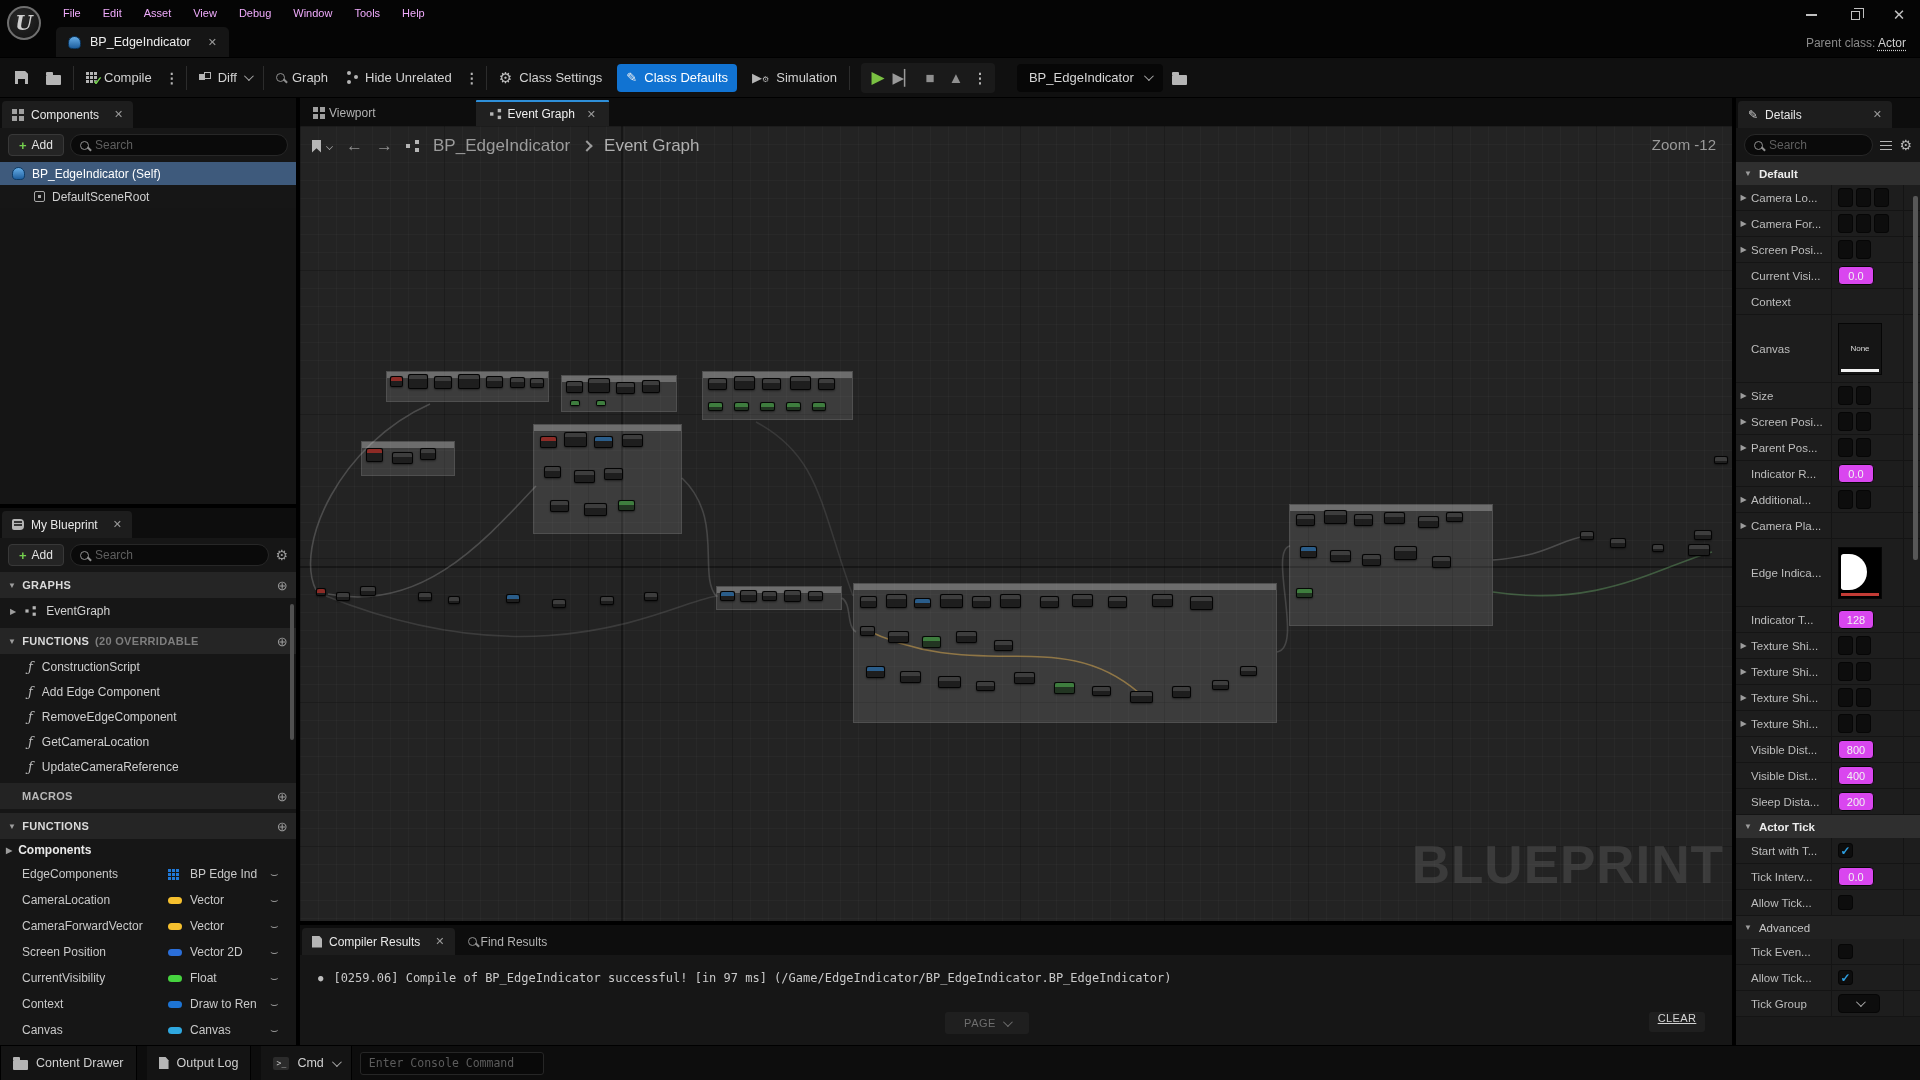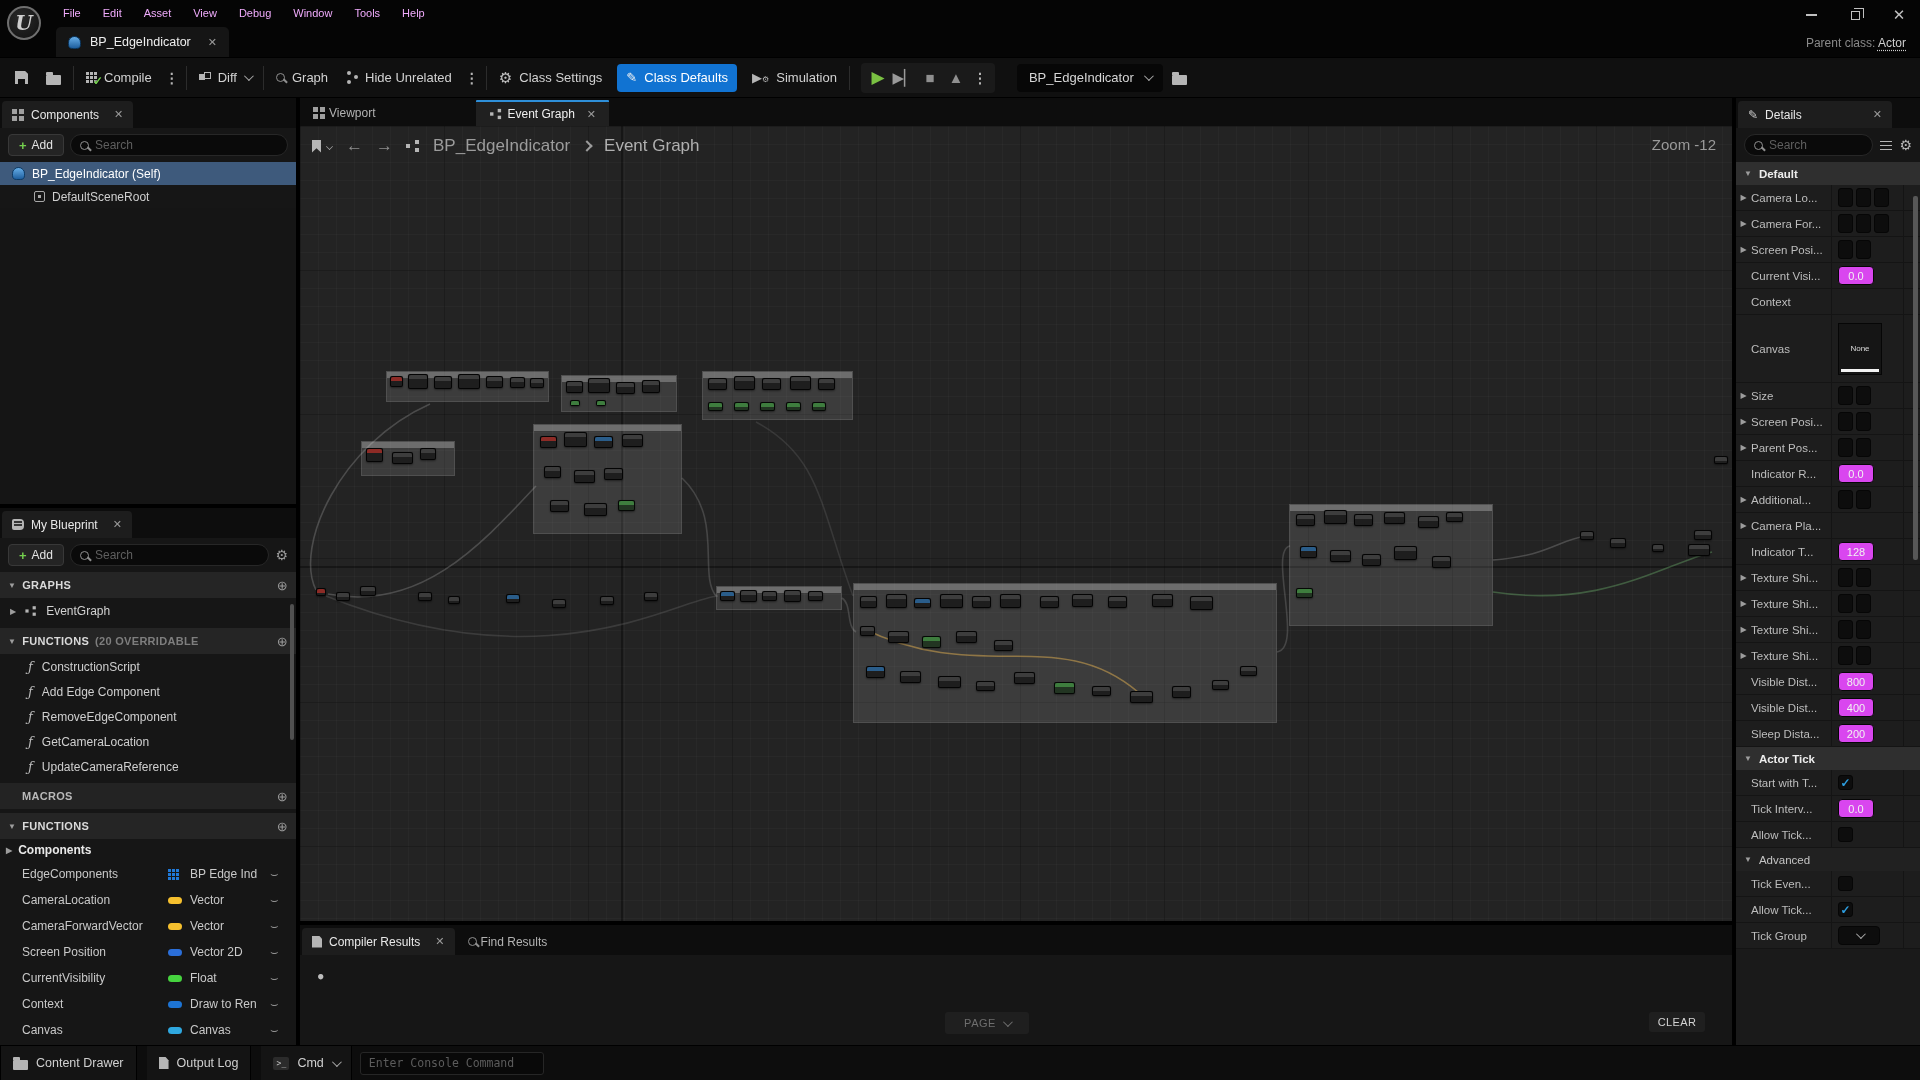--- a/index.html
+++ b/index.html
@@ -166,21 +166,21 @@
   .vthumb.tex::before { content:""; position:absolute; left:2px; top:6px; width:26px; height:36px; background:#fff; border-radius:3px 20px 20px 3px; }
   .vthumb.tex::after { background:#c23b35; }
   .dscroll { position:absolute; right:2px; top:98px; width:5px; height:364px; border-radius:2px; background:#575757; z-index:6; }
 
   
   .compiler { height:120px; background:#161616; display:flex; flex-direction:column; position:relative; flex:none; }
   .log-line { margin:16px 0 0 18px; font-family:"DejaVu Sans Mono", monospace; font-size:12px; color:#c9c9c9; display:flex; gap:10px; align-items:center; }
   .log-line .bullet { font-size:9px; color:#bdbdbd; }
   .page-btn { position:absolute; left:645px; bottom:11px; width:84px; height:22px; background:#1f1f1f; border-radius:3px; color:#6e6e6e; display:flex; align-items:center; justify-content:center; gap:7px; font-size:11px; letter-spacing:.5px; }
   .page-btn .chevD { border-color:#6e6e6e; }
-  .clear-btn { position:absolute; right:27px; bottom:13px; width:56px; height:20px; background:#1f1f1f; border-radius:3px; color:#d3d3d3; display:flex; align-items:center; justify-content:center; font-size:11px; letter-spacing:.4px; }
+  .clear-btn { position:absolute; right:27px; bottom:13px; width:56px; height:20px; background:#1f1f1f; border-radius:3px; color:#d3d3d3; display:flex; justify-content:center; font-size:11px; letter-spacing:.4px;text-decoration:underline; }
 
   
   .statusbar { height:35px; background:#0d0d0d; border-top:1px solid #000; display:flex; align-items:center; flex:none; font-size:12.5px; color:#d0d0d0; }
   .sb-btn { display:flex; align-items:center; gap:8px; padding:0 12px; height:100%; background:#141414; border-right:1px solid #000; }
   .sb-btn:first-child { border-left:1px solid #000; }
   .console-wrap { margin-left:8px; width:184px; height:23px; background:#090909; border:1px solid #262626; border-radius:3px; display:flex; align-items:center; padding:0 8px; }
   .console-wrap input { background:transparent; border:none; outline:none; width:100%; color:#cfcfcf; font-family:"DejaVu Sans Mono", monospace; font-size:11.5px; }
   .console-wrap input::placeholder { color:#5c5c5c; }
   .sb-right { margin-left:auto; display:flex; align-items:center; height:100%; }
   .sb-flat { display:flex; align-items:center; gap:8px; padding:0 12px; height:100%; }
@@ -489,20 +489,21 @@
           <span class="arrow">←</span>
           <span class="arrow">→</span>
           <span class="ico-nodes">
               <i></i>
             </span>
           <span>BP_EdgeIndicator</span>
           <span class="crumb-sep"></span>
           <span class="leaf">Event Graph</span>
         </div>
         <div class="zoomlabel">Zoom -12</div>
+        <div class="watermark">BLUEPRINT</div>
       <div class="gc" style="left: 86px; top: 245px; width: 163px; height: 31px;"></div>
           <div class="gc" style="left: 261px; top: 249px; width: 116px; height: 37px;"></div>
           <div class="gc" style="left: 402px; top: 245px; width: 151px; height: 49px;"></div>
           <div class="gc" style="left: 61px; top: 315px; width: 94px; height: 35px;"></div>
           <div class="gc" style="left: 233px; top: 298px; width: 149px; height: 110px;"></div>
           <div class="gc" style="left: 416px; top: 460px; width: 126px; height: 24px;"></div>
           <div class="gc" style="left: 553px; top: 457px; width: 424px; height: 140px;"></div>
           <div class="gc" style="left: 989px; top: 378px; width: 204px; height: 122px;"></div>
           <div class="gn r" style="left: 90px; top: 250px; width: 13px; height: 11px;"></div>
           <div class="gn d" style="left: 108px; top: 248px; width: 20px; height: 15px;"></div>
@@ -608,20 +609,21 @@
             <span class="t">Compiler Results</span>
             <span class="tab-x">✕</span>
           </div>
           <div class="gtab" style="height:27px;">
             <span class="ico-search"></span>
             <span>Find Results</span>
           </div>
         </div>
         <div class="log-line">
           <span class="bullet">●</span>
+          <span>[0259.06] Compile of BP_EdgeIndicator successful! [in 97 ms] (/Game/EdgeIndicator/BP_EdgeIndicator.BP_EdgeIndicator)</span>
         </div>
         <div class="page-btn">
           <span>PAGE</span>
           <span class="chevD"></span>
         </div>
         <div class="clear-btn">
           <span>CLEAR</span>
         </div>
       </div>
     </div>
@@ -745,20 +747,28 @@
               <div class="vbox"></div>
             </div>
             <div class="extra"></div>
           </div>
           <div class="drow">
             <span class="tri" style="text-align: center;">▶</span>
             <span class="lab">Camera Pla...</span>
             <div class="val"></div>
             <div class="extra"></div>
           </div>
+          <div class="drow tall">
+            <span class="tri" style="text-align: center;"></span>
+            <span class="lab">Edge Indica...</span>
+            <div class="val">
+              <div class="vthumb tex"></div>
+            </div>
+            <div class="extra"></div>
+          </div>
           <div class="drow">
             <span class="tri" style="text-align: center;"></span>
             <span class="lab">Indicator T...</span>
             <div class="val">
               <div class="vnum">128</div>
             </div>
             <div class="extra"></div>
           </div>
           <div class="drow">
             <span class="tri" style="text-align: center;">▶</span>

